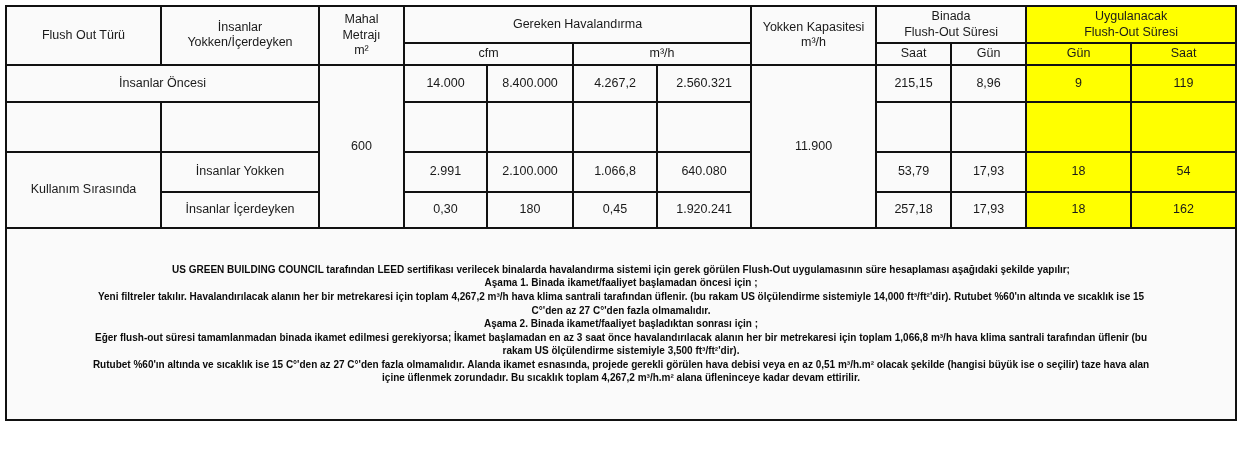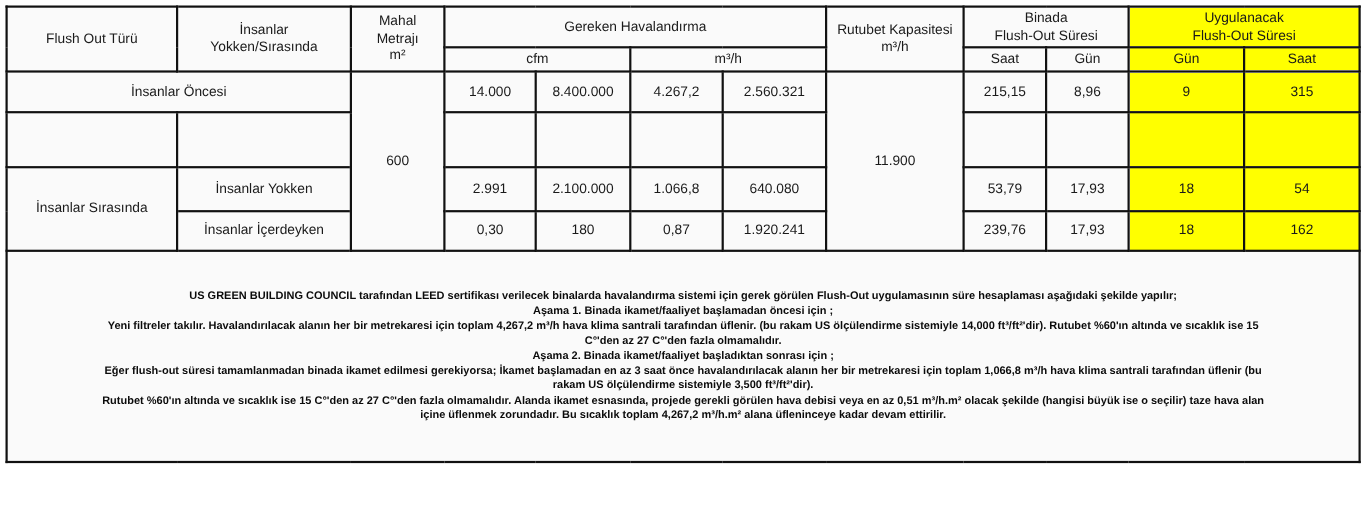--- a/index.html
+++ b/index.html
@@ -107,30 +107,30 @@
       <col style="width:75px">
       <col style="width:105px">
       <col style="width:105px">
     </colgroup>
 
     <thead>
       <tr>
         <th class="hdr left" rowspan="2">Flush Out Türü</th>
         <th class="hdr" rowspan="2">
           <span>İnsanlar</span><br>
-          <span>Yokken/Sırasında</span>
+          <span>Yokken/İçerdeyken</span>
         </th>
         <th class="hdr" rowspan="2">
           <span>Mahal</span><br>
           <span>Metrajı</span><br>
           <span>m²</span>
         </th>
         <th class="hdr" colspan="4" style="vertical-align:middle">Gereken Havalandırma</th>
         <th class="hdr" rowspan="2">
-          <span>Rutubet Kapasitesi</span><br>
+          <span>Yokken Kapasitesi</span><br>
           <span>m³/h</span>
         </th>
         <th class="hdr" colspan="2">
           <span>Binada</span><br>
           <span>Flush-Out Süresi</span>
         </th>
         <th class="hdr yellow" colspan="2">
           <span>Uygulanacak</span><br>
           <span>Flush-Out Süresi</span>
         </th>
@@ -151,56 +151,56 @@
         <td class="left" colspan="2">İnsanlar Öncesi</td>
         <td rowspan="4">600</td>
         <td class="num">14.000</td>
         <td class="num">8.400.000</td>
         <td class="num">4.267,2</td>
         <td class="num">2.560.321</td>
         <td rowspan="4" class="num">11.900</td>
         <td class="num">215,15</td>
         <td class="num">8,96</td>
         <td class="yellow-bold">9</td>
-        <td class="yellow-bold">315</td>
+        <td class="yellow-bold">119</td>
       </tr>
 
       <tr style="height:50px">
         <td class="left"></td>
         <td></td>
         <td class="num"></td>
         <td class="num"></td>
         <td class="num"></td>
         <td class="num"></td>
         <td class="num"></td>
         <td class="num"></td>
         <td class="yellow-bold"></td>
         <td class="yellow-bold"></td>
       </tr>
 
       <tr style="height:40px">
-        <td class="left" rowspan="2" style="vertical-align:middle">İnsanlar Sırasında</td>
+        <td class="left" rowspan="2" style="vertical-align:middle">Kullanım Sırasında</td>
         <td>İnsanlar Yokken</td>
         <td class="num">2.991</td>
         <td class="num">2.100.000</td>
         <td class="num">1.066,8</td>
         <td class="num">640.080</td>
         <td class="num">53,79</td>
         <td class="num">17,93</td>
         <td class="yellow-bold">18</td>
         <td class="yellow-bold">54</td>
       </tr>
 
       <tr style="height:36px">
         <td>İnsanlar İçerdeyken</td>
         <td class="num">0,30</td>
         <td class="num">180</td>
-        <td class="num">0,87</td>
+        <td class="num">0,45</td>
         <td class="num">1.920.241</td>
-        <td class="num">239,76</td>
+        <td class="num">257,18</td>
         <td class="num">17,93</td>
         <td class="yellow-bold">18</td>
         <td class="yellow-bold">162</td>
       </tr>
 
       <tr>
         <td class="notes-cell" colspan="12" style="height:186px">
           <p>US GREEN BUILDING COUNCIL tarafından LEED sertifikası verilecek binalarda havalandırma sistemi için gerek görülen Flush-Out uygulamasının süre hesaplaması aşağıdaki şekilde yapılır;</p>
           <p>Aşama 1. Binada ikamet/faaliyet başlamadan öncesi için ;</p>
           <p>Yeni filtreler takılır. Havalandırılacak alanın her bir metrekaresi için toplam 4,267,2 m³/h hava klima santrali tarafından üflenir. (bu rakam US ölçülendirme sistemiyle 14,000 ft³/ft²'dir). Rutubet %60'ın altında ve sıcaklık ise 15</p>

